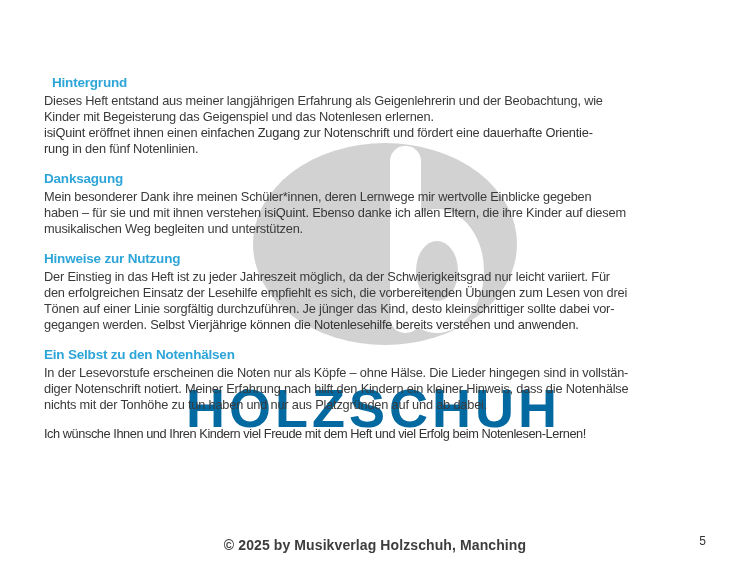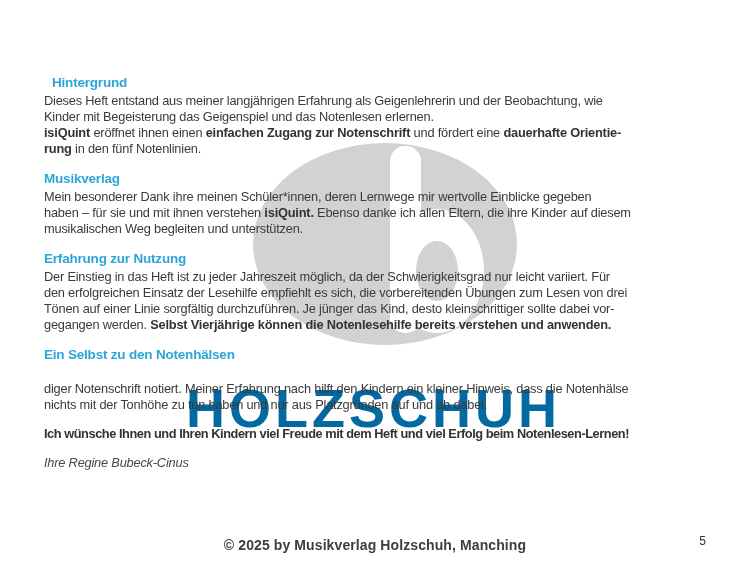--- a/index.html
+++ b/index.html
@@ -22,21 +22,21 @@
   .content{
     position:absolute;left:44px;top:74px;width:664px;z-index:1;
     font-size:12.8px;line-height:16px;letter-spacing:-0.2px;
   }
   .section-heading{
     font-size:13.5px;line-height:17px;font-weight:700;
     margin:0 0 2px 0;
   }
   .para{margin:0 0 13px 0;white-space:nowrap;}
   .para.bold{letter-spacing:-0.45px;}
-  .b{font-weight:700;}
+  .b{font-weight:400;}
   .i{font-style:italic;color:#474747;}
   
   .footer-copy{
     position:absolute;left:0;right:0;top:537px;z-index:1;
     text-align:center;font-size:14px;font-weight:600;
     color:#3d3d3d;letter-spacing:0.1px;
   }
   .page-number{
     position:absolute;right:44px;top:534px;z-index:1;
     font-size:12px;font-weight:500;color:#333333;
@@ -52,26 +52,25 @@
     <rect x="390" y="146" width="31" height="187" rx="15" fill="#ffffff"></rect>
     <ellipse cx="437" cy="271" rx="47" ry="62" fill="#ffffff"></ellipse>
     <ellipse cx="437" cy="271" rx="21" ry="30" fill="#d2d2d2"></ellipse>
   </svg>
 
   <div class="wm-text" style="color: #0369a1;">HOLZSCHUH</div>
 
   <div class="content" style="color: rgb(58, 58, 58);">
       <h2 class="section-heading" style="color: rgb(46, 165, 216); padding-left: 8px;">Hintergrund</h2>
       <p class="para"><span>Dieses Heft entstand aus meiner langjährigen Erfahrung als Geigenlehrerin und der Beobachtung, wie</span><br><span>Kinder mit Begeisterung das Geigenspiel und das Notenlesen erlernen.</span><br><span class="b" style="color: rgb(51, 51, 51);">isiQuint</span><span> eröffnet ihnen einen </span><span class="b" style="color: rgb(51, 51, 51);">einfachen Zugang zur Notenschrift</span><span> und fördert eine </span><span class="b" style="color: rgb(51, 51, 51);">dauerhafte Orientie-</span><br><span class="b" style="color: rgb(51, 51, 51);">rung</span><span> in den fünf Notenlinien.</span></p>
-      <h2 class="section-heading" style="color: rgb(46, 165, 216);">Musikverlag</h2>
+      <h2 class="section-heading" style="color: rgb(46, 165, 216);">Danksagung</h2>
       <p class="para"><span>Mein besonderer Dank ihre meinen Schüler*innen, deren Lernwege mir wertvolle Einblicke gegeben</span><br><span>haben – für sie und mit ihnen verstehen </span><span class="b" style="color: rgb(51, 51, 51);">isiQuint.</span><span> Ebenso danke ich allen Eltern, die ihre Kinder auf diesem</span><br><span>musikalischen Weg begleiten und unterstützen.</span></p>
-      <h2 class="section-heading" style="color: rgb(46, 165, 216);">Erfahrung zur Nutzung</h2>
+      <h2 class="section-heading" style="color: rgb(46, 165, 216);">Hinweise zur Nutzung</h2>
       <p class="para"><span>Der Einstieg in das Heft ist zu jeder Jahreszeit möglich, da der Schwierigkeitsgrad nur leicht variiert. Für</span><br><span>den erfolgreichen Einsatz der Lesehilfe empfiehlt es sich, die vorbereitenden Übungen zum Lesen von drei</span><br><span>Tönen auf einer Linie sorgfältig durchzuführen. Je jünger das Kind, desto kleinschrittiger sollte dabei vor-</span><br><span>gegangen werden. </span><span class="b" style="color: rgb(51, 51, 51);">Selbst Vierjährige können die Notenlesehilfe bereits verstehen und anwenden.</span></p>
       <h2 class="section-heading" style="color: rgb(46, 165, 216);">Ein Selbst zu den Notenhälsen</h2>
-      <p class="para"><br><span>diger Notenschrift notiert. Meiner Erfahrung nach hilft den Kindern ein kleiner Hinweis, dass die Notenhälse</span><br><span>nichts mit der Tonhöhe zu tun haben und nur aus Platzgründen auf und ab dabei.</span></p>
+      <p class="para"><span>In der Lesevorstufe erscheinen die Noten nur als Köpfe – ohne Hälse. Die Lieder hingegen sind in vollstän-</span><br><span>diger Notenschrift notiert. Meiner Erfahrung nach hilft den Kindern ein kleiner Hinweis, dass die Notenhälse</span><br><span>nichts mit der Tonhöhe zu tun haben und nur aus Platzgründen auf und ab dabei.</span></p>
       <p class="para bold"><span class="b" style="color: rgb(51, 51, 51);">Ich wünsche Ihnen und Ihren Kindern viel Freude mit dem Heft und viel Erfolg beim Notenlesen-Lernen!</span></p>
-      <p class="para italic"><span class="i">Ihre Regine Bubeck-Cinus</span></p>
     </div>
 
   <div class="footer-copy">© 2025 by Musikverlag Holzschuh, Manching</div>
   <div class="page-number">5</div>
 
 </div>
 
 </body></html>

